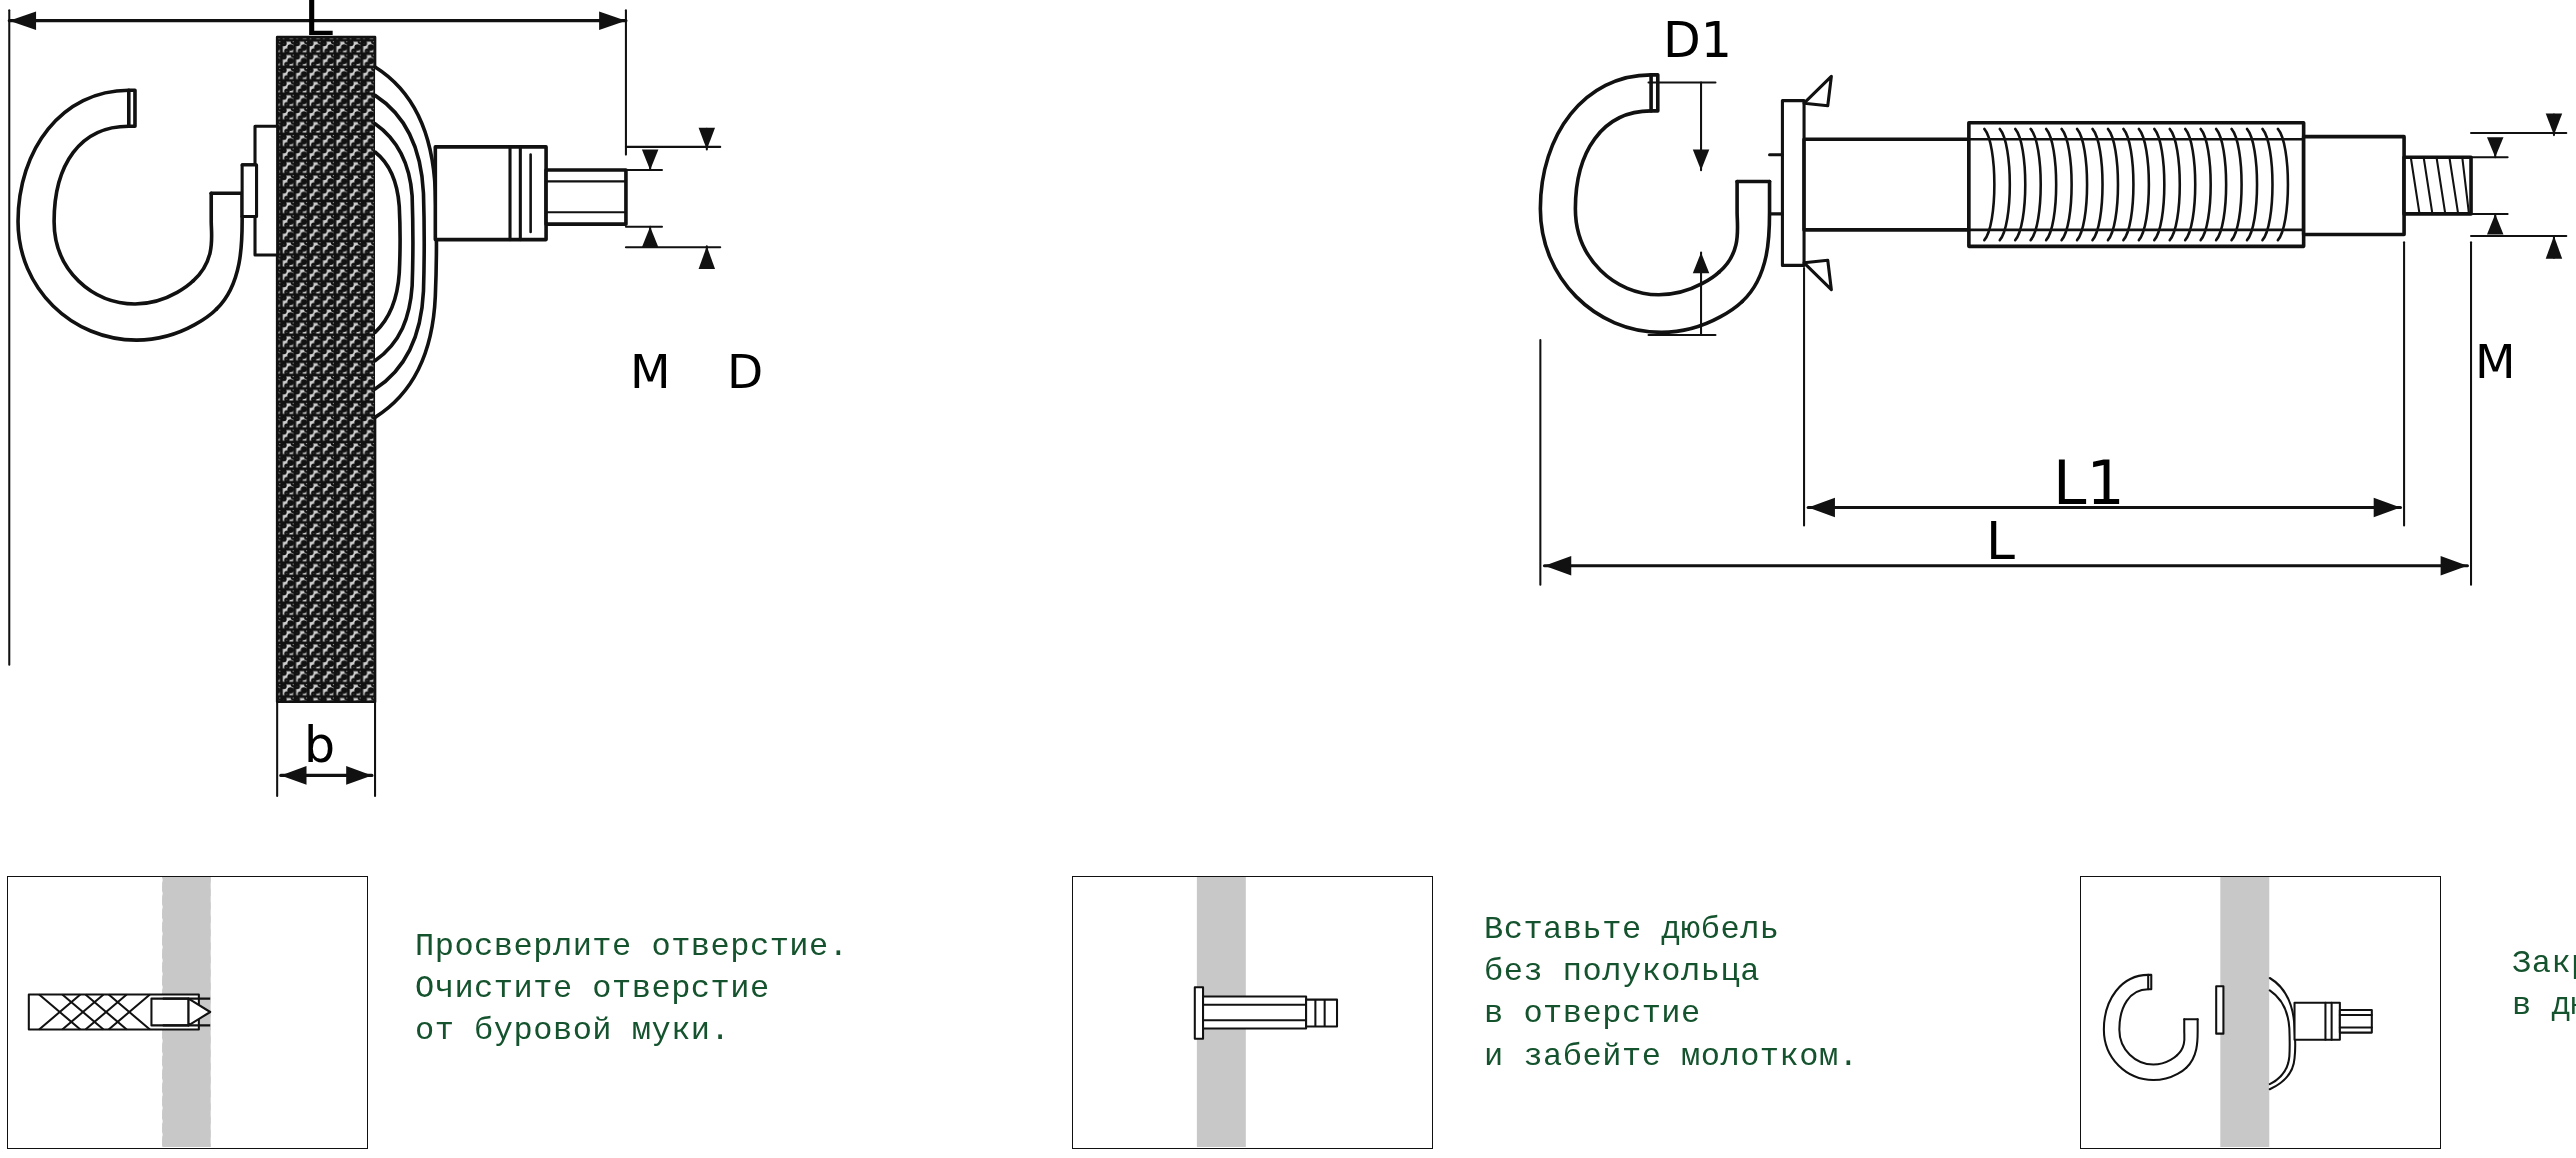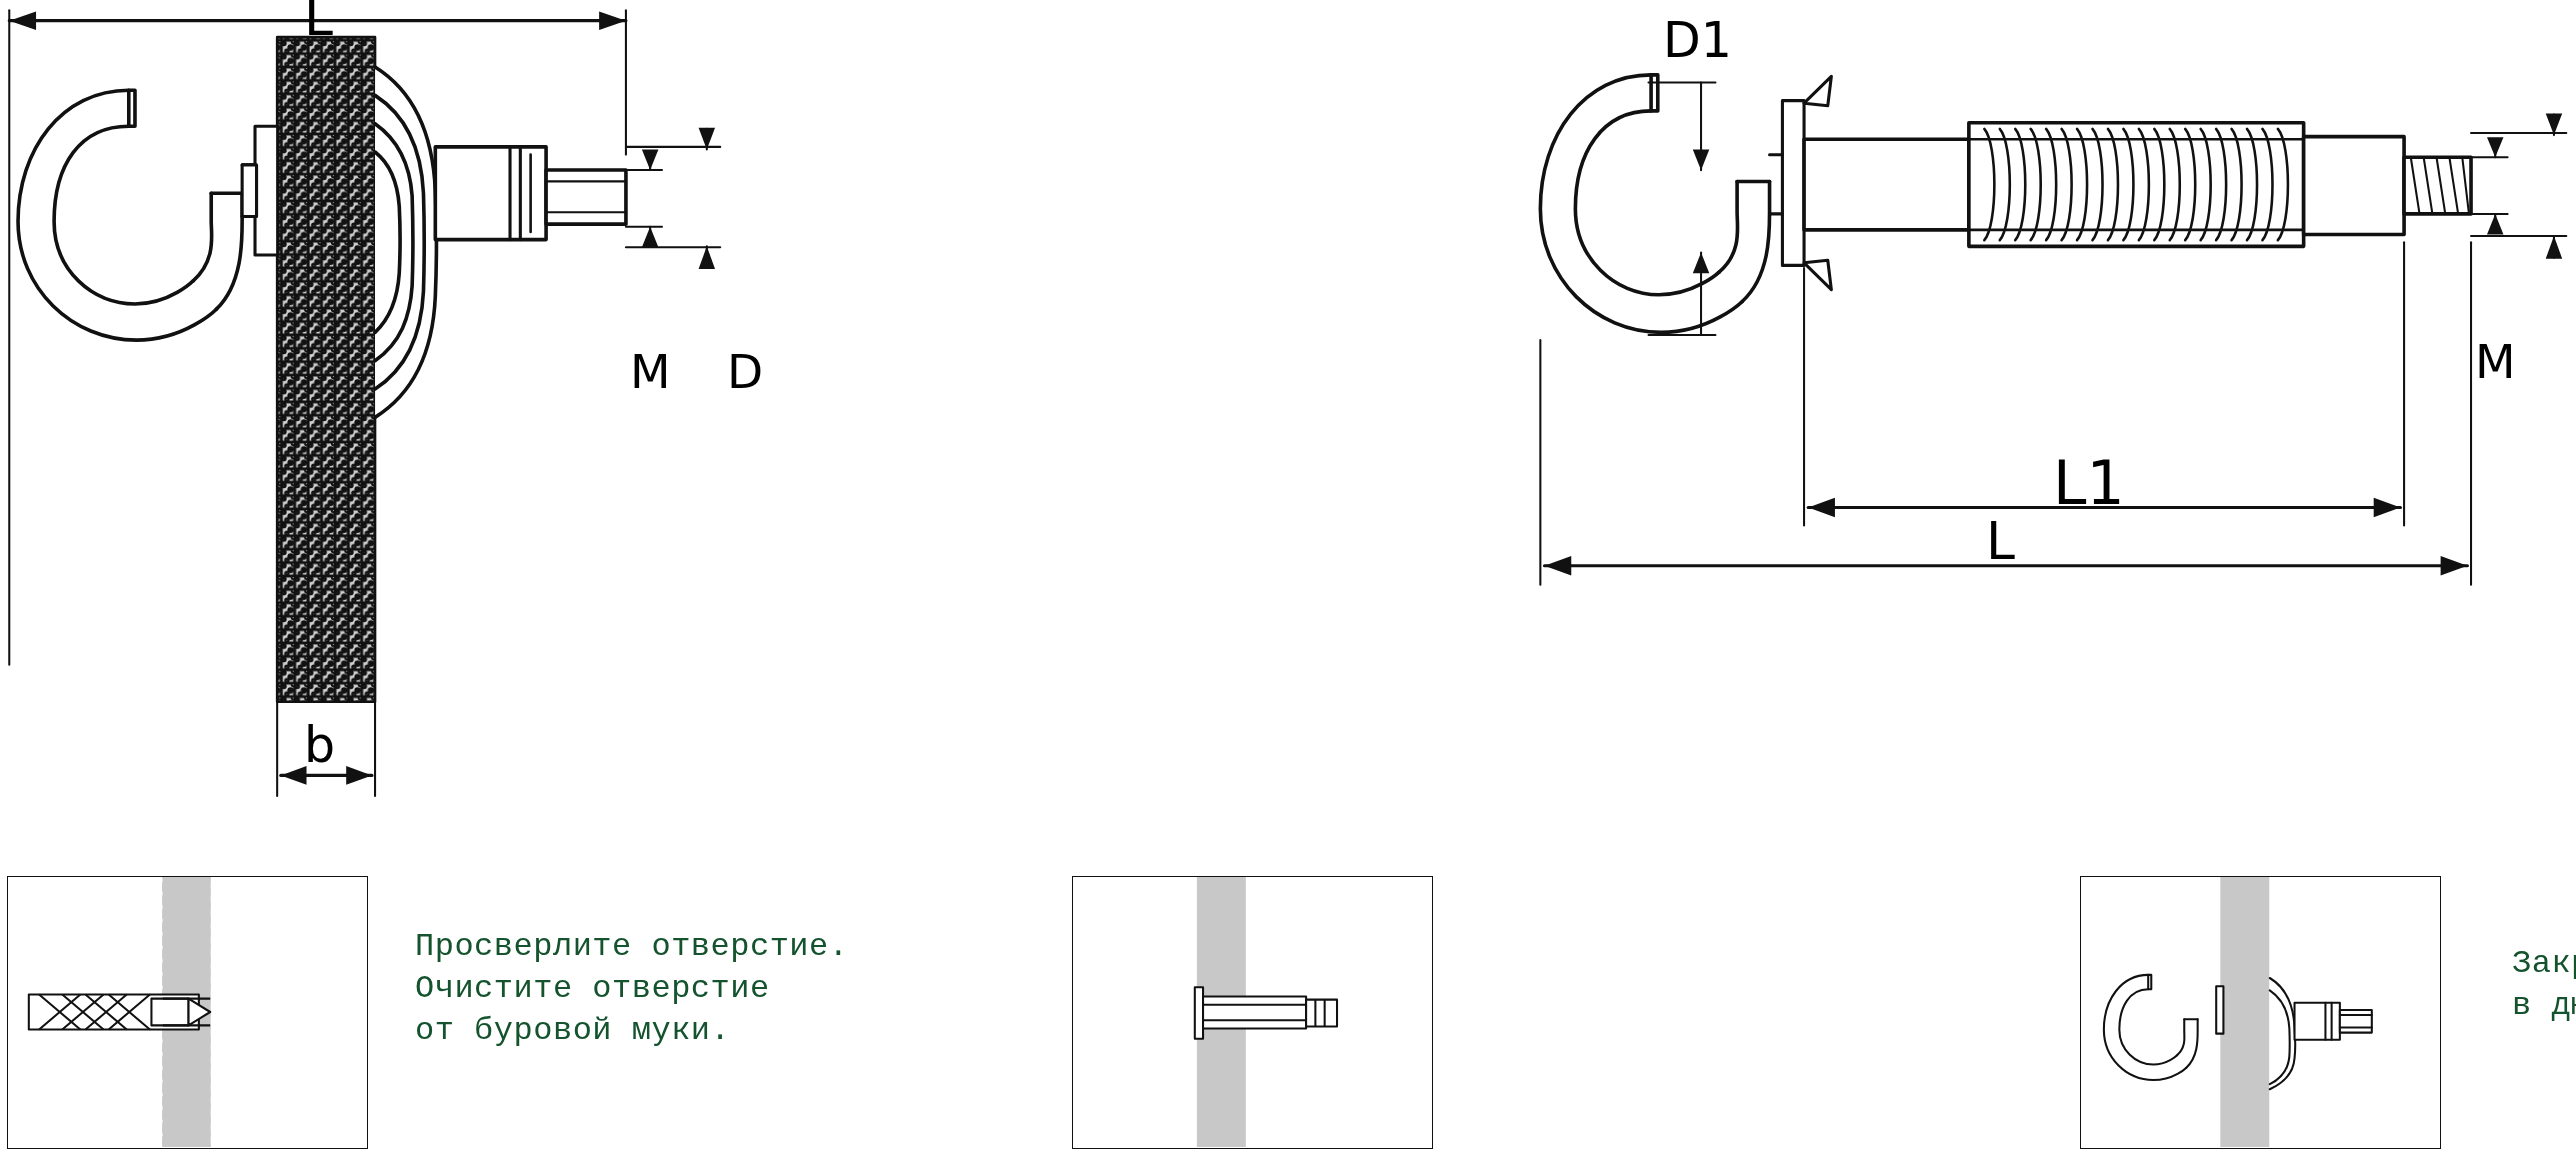--- a/index.html
+++ b/index.html
@@ -281,20 +281,24 @@
         <rect x="252" y="232" width="200" height="62" fill="#fff"></rect>
         <line x1="252" y1="248" x2="452" y2="248"></line>
         <line x1="252" y1="278" x2="452" y2="278"></line>
 
         <rect x="452" y="238" width="60" height="52" fill="#fff"></rect>
         <line x1="470" y1="238" x2="470" y2="290"></line>
         <line x1="488" y1="238" x2="488" y2="290"></line>
       </g>
     </svg>
   </div>
+  <div class="step-text" style="left:1484px; top:909px; width:515px;">Вставьте дюбель
+без полукольца
+в отверстие
+и забейте молотком.</div>
 
   <div class="thumb-frame" style="left:2080px; top:876px; width:361px; height:273px;">
     <svg width="358" height="270" viewBox="0 0 694 524">
       <rect x="0" y="0" width="694" height="524" fill="#fff"></rect>
       <rect x="270" y="0" width="95" height="524" fill="#c8c8c8"></rect>
       <g fill="none" stroke="#111" stroke-width="4" stroke-linejoin="round" stroke-linecap="round">
 
         <path d="M130 190 C 78 190, 44 238, 44 296 C 44 352, 88 394, 140 394
                  C 180 394, 204 370, 204 370"></path>
         <path d="M130 218 C 94 218, 74 252, 74 296 C 74 336, 106 364, 140 364

